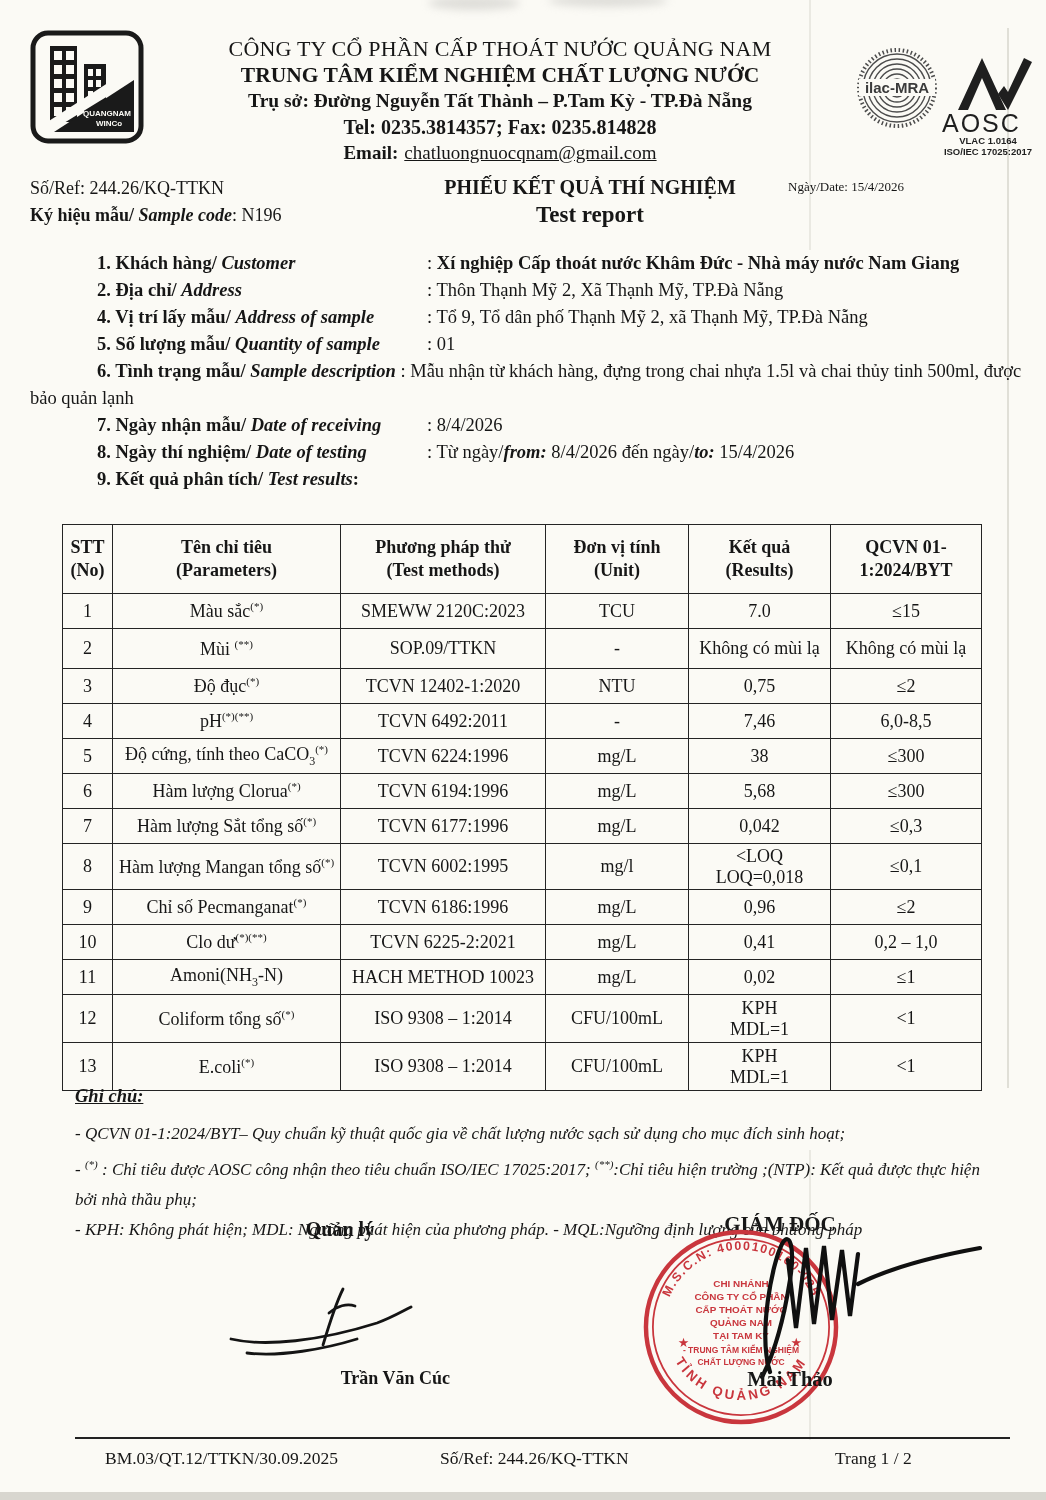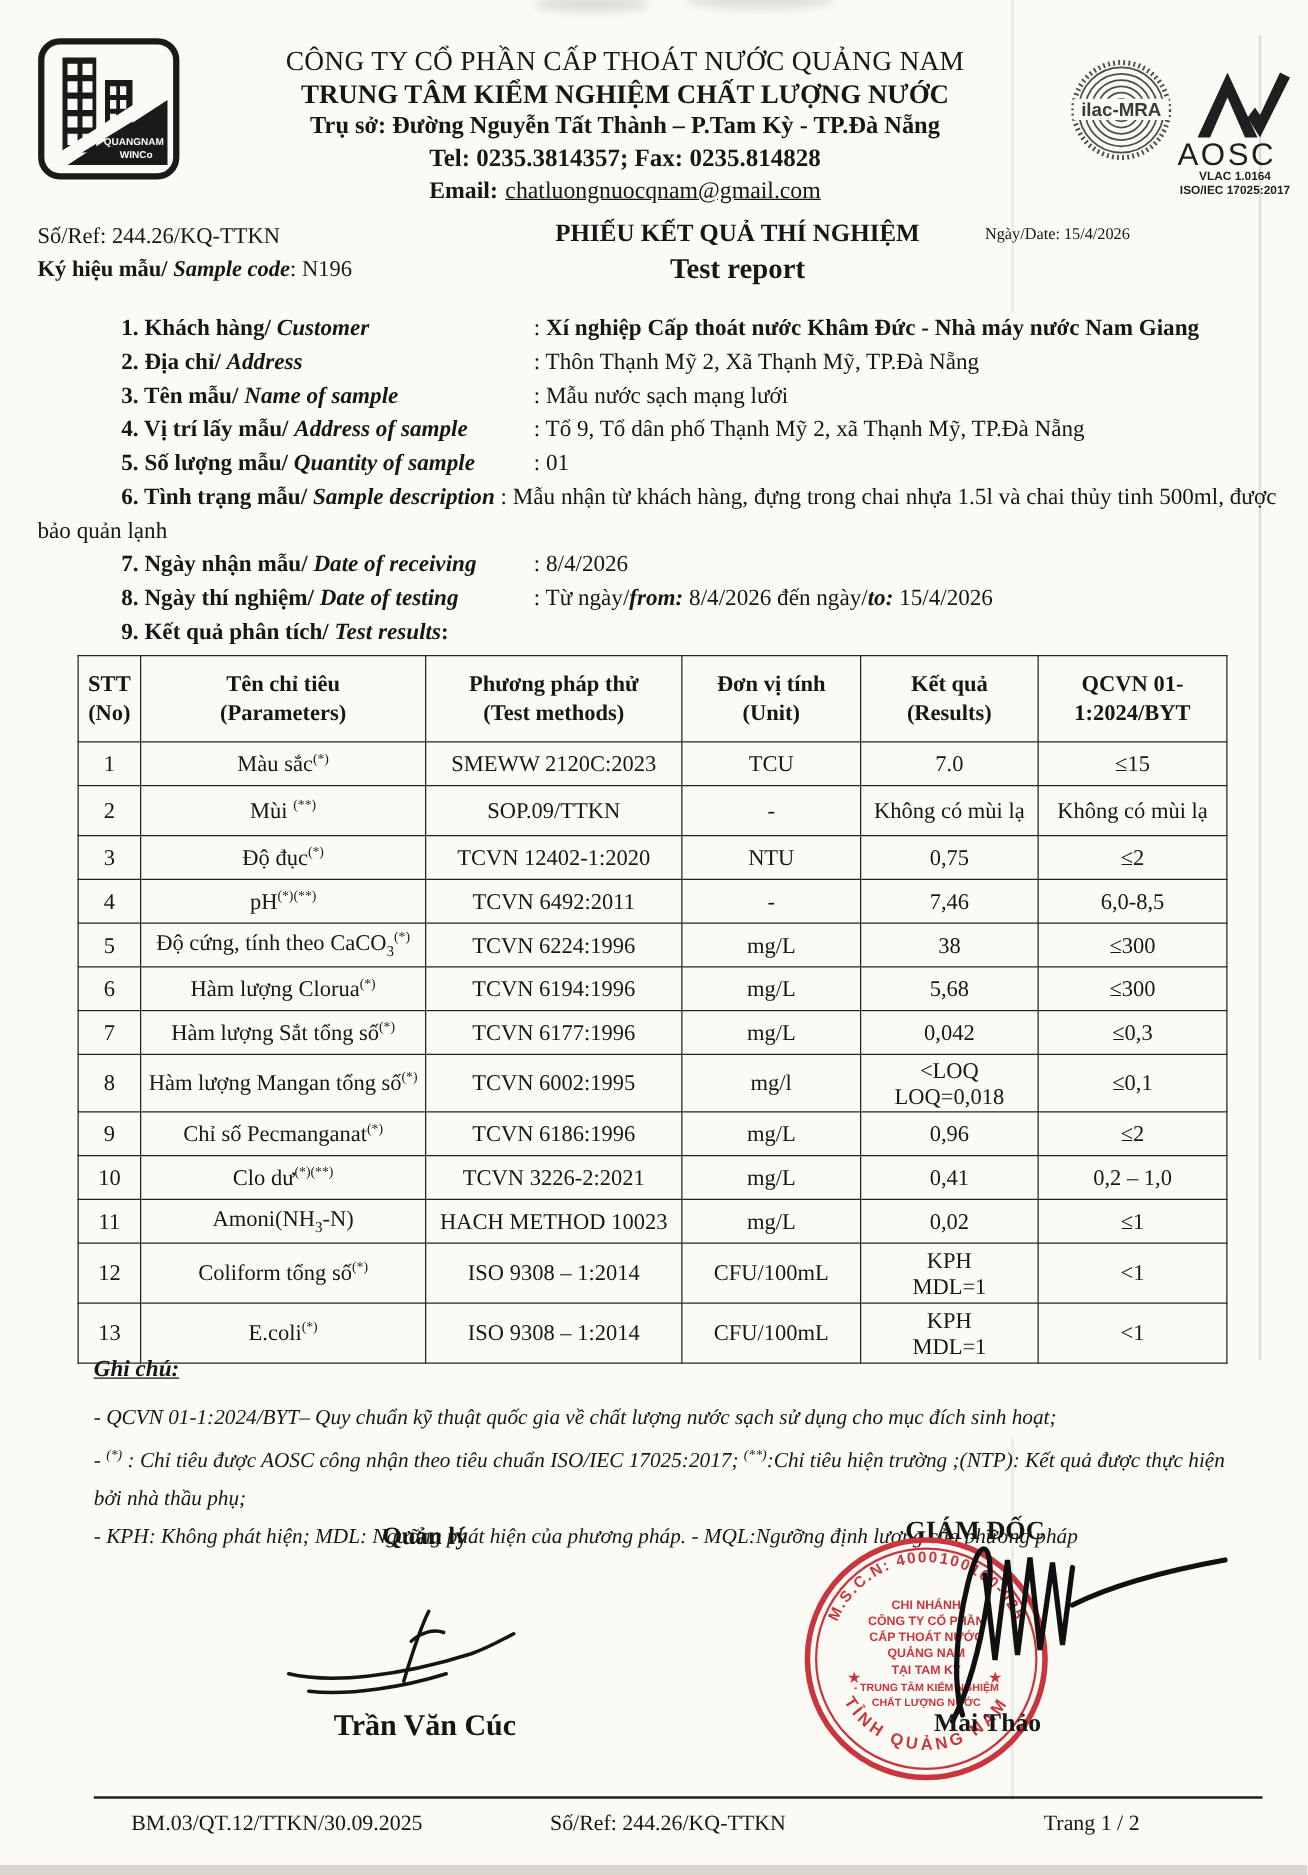--- a/index.html
+++ b/index.html
@@ -54,21 +54,21 @@
   tr.rr{height:35px;} tr.h2{height:40px;} tr.tall{height:46px;} tr.xtall{height:48px;padding-left:12px;}
   td.c-method{padding-top:7px;}
   sup{font-size:11px;} sub{font-size:12px;}
   
   .notes{position:absolute;left:75px;top:1086px;width:930px;}
   .notes-heading{font-size:18.5px;font-weight:bold;font-style:italic;text-decoration:underline;margin-bottom:12px;}
   .note-line{font-size:17px;font-style:italic;line-height:30px;}
   
   .sig-left-title{position:absolute;left:200px;top:1216px;width:280px;text-align:center;font-size:20px;font-weight:bold;line-height:27px;}
   .sig-left-script{position:absolute;left:225px;top:1283px;}
-  .sig-left-name{position:absolute;left:230px;top:1368px;width:220px;text-align:center;font-size:24px;font-weight:bold;}
+  .sig-left-name{position:absolute;left:230px;top:1368px;width:220px;text-align:right;font-size:18px;font-weight:bold;}
   .sig-right-title{position:absolute;left:660px;top:1212px;width:240px;text-align:center;font-size:21px;font-weight:bold;}
   .stamp{position:absolute;left:642px;top:1228px;}
   .sig-right-script{position:absolute;left:698px;top:1222px;}
   .sig-right-name{position:absolute;left:690px;top:1368px;width:200px;text-align:center;font-size:20.5px;font-weight:bold;}
   .stamp text{font-family:"Liberation Sans","DejaVu Sans",sans-serif;}
   
   .footer-rule{position:absolute;left:75px;top:1437px;width:935px;height:2.4px;background:#222;}
   .footer-text{position:absolute;top:1448px;font-size:17.5px;}
   .ft-left{left:105px;} .ft-center{left:440px;} .ft-right{left:835px;}
 </style>
@@ -155,23 +155,20 @@
 <div class="doc-date">Ngày/Date: 15/4/2026</div>
 
 <div class="info-list">
   <div class="info-row">
     <span class="lblbox"><b>1. Khách hàng/</b> <i>Customer</i></span><span class="val">: <b>Xí nghiệp Cấp thoát nước Khâm Đức - Nhà máy nước Nam Giang</b></span>
   </div>
   <div class="info-row">
     <span class="lblbox"><b>2. Địa chỉ/</b> <i>Address</i></span><span class="val">: Thôn Thạnh Mỹ 2, Xã Thạnh Mỹ, TP.Đà Nẵng</span>
   </div>
   <div class="info-row">
-    <span class="lblbox"><b>3. Tên mẫu/</b> <i>Name of sample</i></span><span class="val">: Mẫu nước sạch mạng lưới</span>
-  </div>
-  <div class="info-row">
     <span class="lblbox"><b>4. Vị trí lấy mẫu/</b> <i>Address of sample</i></span><span class="val">: Tổ 9, Tổ dân phố Thạnh Mỹ 2, xã Thạnh Mỹ, TP.Đà Nẵng</span>
   </div>
   <div class="info-row">
     <span class="lblbox"><b>5. Số lượng mẫu/</b> <i>Quantity of sample</i></span><span class="val">: 01</span>
   </div>
   <div class="info-row wrap">
     <b>6. Tình trạng mẫu/</b> <i>Sample description</i><span class="val"> : Mẫu nhận từ khách hàng, đựng trong chai nhựa 1.5l và chai thủy tinh 500ml, được bảo quản lạnh</span>
   </div>
   <div class="info-row">
     <span class="lblbox"><b>7. Ngày nhận mẫu/</b> <i>Date of receiving</i></span><span class="val">: 8/4/2026</span>
@@ -272,21 +269,21 @@
         <td>9</td>
         <td>Chỉ số Pecmanganat<sup>(*)</sup></td>
         <td class="c-method">TCVN 6186:1996</td>
         <td>mg/L</td>
         <td>0,96</td>
         <td>≤2</td>
       </tr>
     <tr class="rr">
         <td>10</td>
         <td>Clo dư<sup>(*)(**)</sup></td>
-        <td class="c-method">TCVN 3226-2:2021</td>
+        <td class="c-method">TCVN 6225-2:2021</td>
         <td>mg/L</td>
         <td>0,41</td>
         <td>0,2 – 1,0</td>
       </tr>
     <tr class="rr">
         <td>11</td>
         <td>Amoni(NH<sub>3</sub>-N)</td>
         <td class="c-method">HACH METHOD 10023</td>
         <td>mg/L</td>
         <td>0,02</td>

